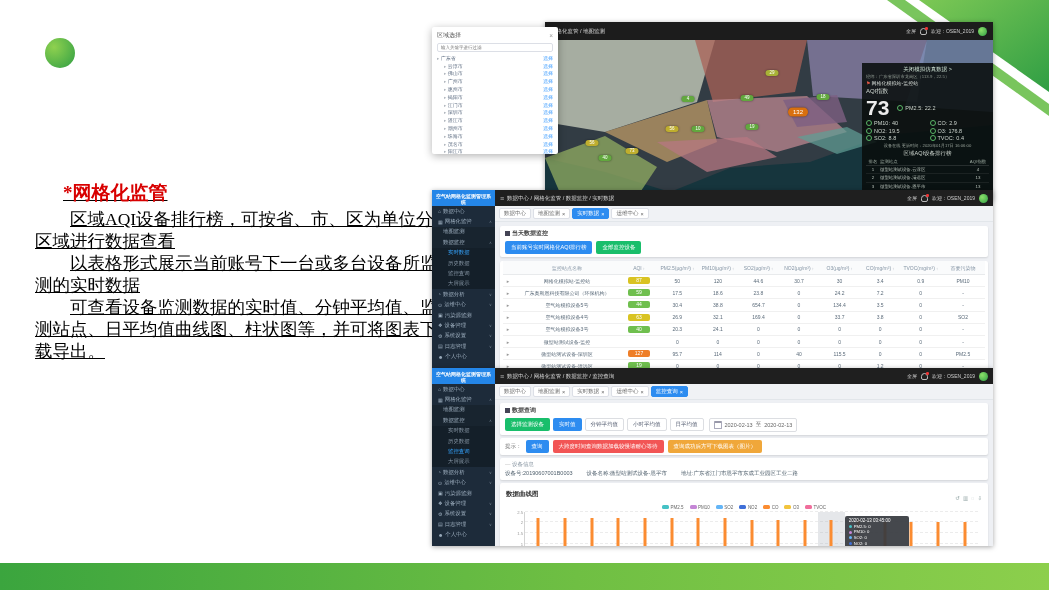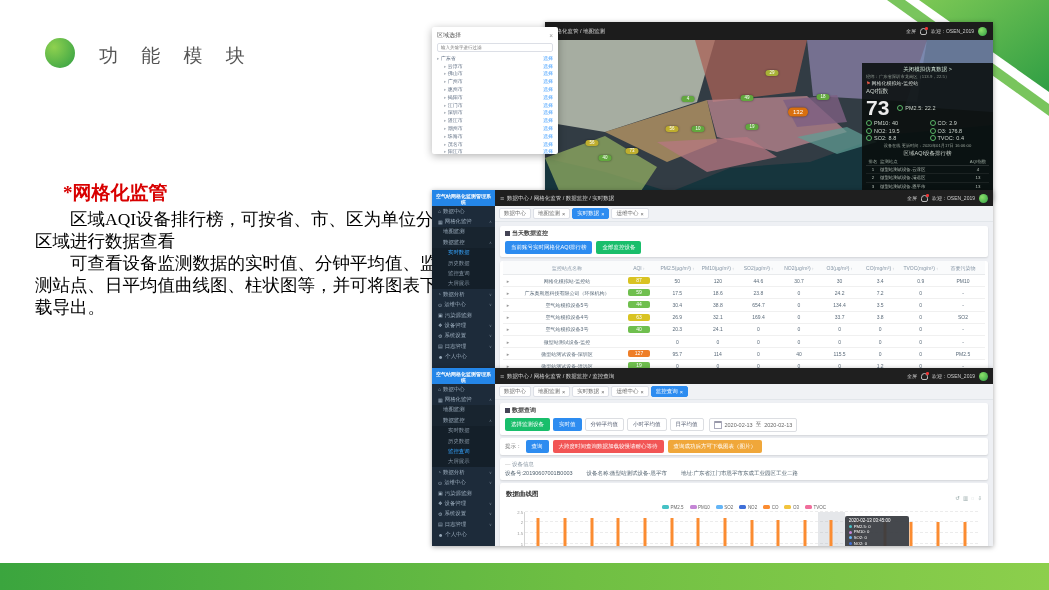--- a/index.html
+++ b/index.html
@@ -7,21 +7,21 @@
 
   
   .corner-svg{position:absolute;top:0;right:0;}
   .footer-bar{position:absolute;left:0;right:0;bottom:0;height:27px;background:linear-gradient(90deg,#3ba53e,#6fbf43 55%,#8ccf4c);}
 
   
   .title-dot{position:absolute;left:45px;top:38px;width:30px;height:30px;border-radius:50%;background:radial-gradient(circle at 30% 30%,#8fd14f,#2f9e44);}
   .slide-title{position:absolute;left:99px;top:43px;font-size:19px;color:#555;letter-spacing:9px;font-weight:500;}
 
   
-  .left-text{position:absolute;left:35px;top:180px;width:410px;font-family:"Liberation Serif",serif;}
+  .left-text{position:absolute;left:35px;top:180px;width:410px;font-family:"Liberation Serif",serif;text-decoration:underline;}
   .heading{color:#d80000;font-weight:bold;font-size:19px;margin:0 0 2px 28px;}
   .para{font-size:17.5px;line-height:22px;color:#000;margin:0;text-indent:2em;}
 
   
   .shot{position:absolute;overflow:hidden;box-shadow:0 1px 5px rgba(0,0,0,.35);background:#eef0f4;}
   .topbar{height:16px;background:#1f1f1f;display:flex;align-items:center;padding:0 5px;gap:3px;color:#ccc;font-size:5.5px;}
   .icon-menu::before{content:"≡";color:#bbb;font-size:7px;}
   .crumb{color:#ddd;white-space:nowrap;}
   .tright{margin-left:auto;display:flex;align-items:center;gap:4px;font-size:5px;color:#ccc;}
   .bell{width:5px;height:5px;border:1px solid #bbb;border-radius:50% 50% 2px 2px;position:relative;}
@@ -144,27 +144,27 @@
         <stop offset="0" stop-color="#7dc855"></stop>
           <stop offset="1" stop-color="#2f9e44"></stop>
       </linearGradient>
     </defs>
     <polygon points="50,0 180,0 180,92" fill="url(#g1)"></polygon>
     <polygon points="18,0 36,0 180,104 180,116" fill="#6abf4b" opacity="0.9"></polygon>
   </svg>
   <div class="footer-bar"></div>
 
   <div class="title-dot"></div>
-  <div class="slide-title">功 能 模 块</div>
 
   <div class="left-text">
     <div class="heading">*网格化监管</div>
     <div>
 
     <p class="para">区域AQI设备排行榜，可按省、市、区为单位分区域进行数据查看</p>
+        <p class="para">以表格形式展示当前账号下一台或多台设备所监测的实时数据</p>
         <p class="para">可查看设备监测数据的实时值、分钟平均值、监测站点、日平均值曲线图、柱状图等，并可将图表下载导出。</p>
       </div>
   </div>
 
   <div class="shot shot-map">
     <div class="mtopbar">
       <span class="crumb">网格化监管 / 地图监测</span>
       <span class="tright">
         <span>全屏</span>
         <span class="bell"></span>

